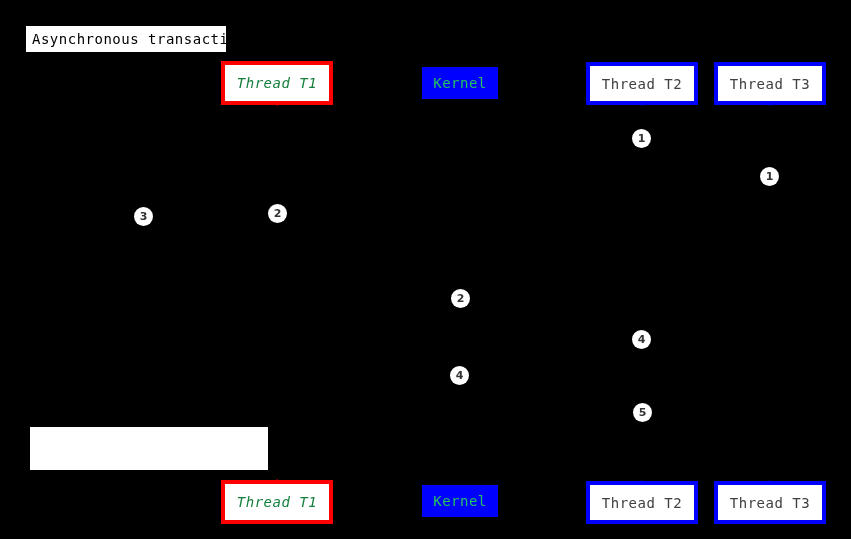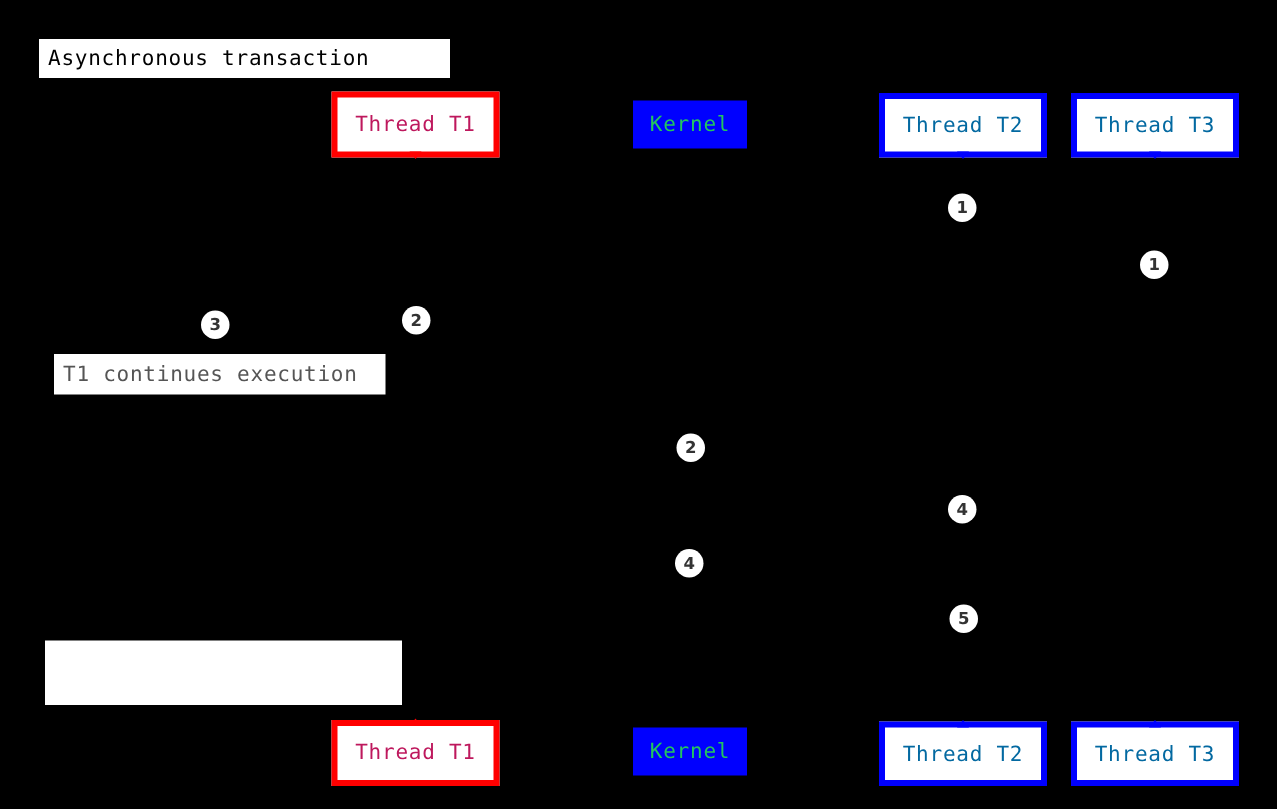--- a/index.html
+++ b/index.html
@@ -52,25 +52,26 @@
   }
 
   
   .lifeline-box {
     background: #ffffff;
     font-size: 14px;
     letter-spacing: 0.5px;
   }
   .lifeline-box.border-red {
     border: 4px solid #ff0000;
-    color: #be185d;
+    color: #15803d;
+    font-style: italic;
   }
   .lifeline-box.border-blue {
     border: 4px solid #0000ff;
-    color: #0369a1;
+    color: #404040;
   }
   .lifeline-box.fill-blue {
     background: #0000ff;
     border: none;
     color: #22c55e;
   }
 
   
   .tick {
     position: absolute;
@@ -111,23 +112,22 @@
     font-size: 11px;
     font-weight: bold;
     line-height: 1;
   }
 </style>
 </head>
 <body>
 
 <div id="canvas">
 
-  <div class="node caption-title" style="left: 26px; top: 26px; width: 274px; height: 26px;">Asynchronous transaction</div>
+  <div class="node caption-title" style="left: 26px; top: 26px; width: 200px; height: 26px;">Asynchronous transaction</div>
 
-  <div class="node caption-note" style="left: 36px; top: 236px; width: 221px; height: 27px;">T1 continues execution</div>
 
   <div class="node plate-blank" style="left: 30px; top: 427px; width: 238px; height: 43px;"></div>
 
   <div id="lifelines-top">
       <div class="node lifeline-box border-red" style="left: 221px; top: 61px; width: 112px; height: 44px;"><span>Thread T1</span><span class="tick down down-red"></span></div>
       <div class="node lifeline-box fill-blue" style="left: 422px; top: 67px; width: 76px; height: 32px;"><span>Kernel</span></div>
       <div class="node lifeline-box border-blue" style="left: 586px; top: 62px; width: 112px; height: 43px;"><span>Thread T2</span><span class="tick down down-blue"></span></div>
       <div class="node lifeline-box border-blue" style="left: 714px; top: 62px; width: 112px; height: 43px;"><span>Thread T3</span><span class="tick down down-blue"></span></div>
     </div>
 

